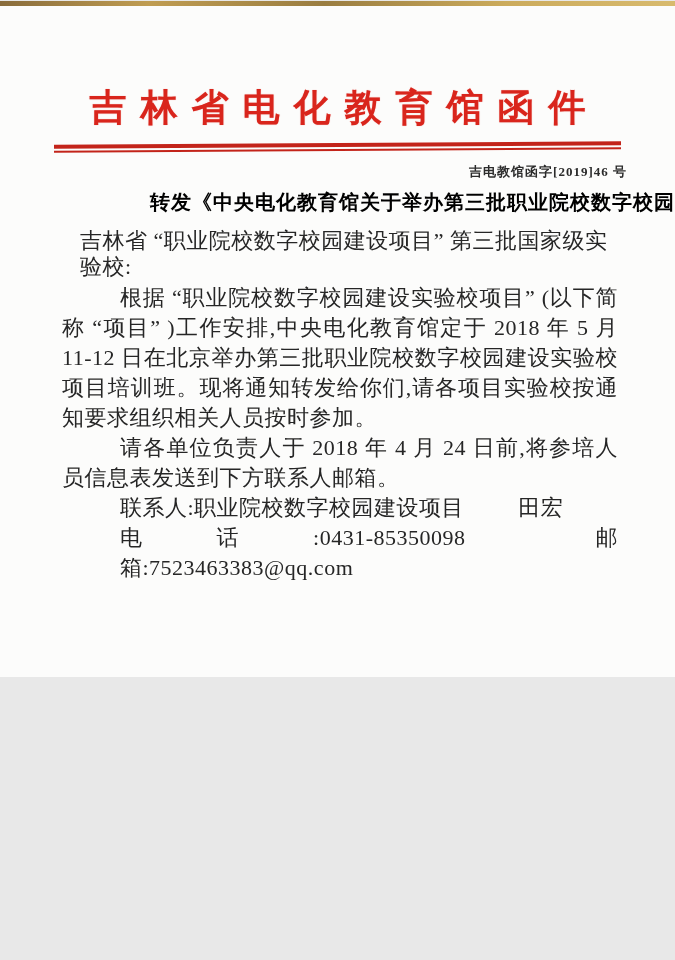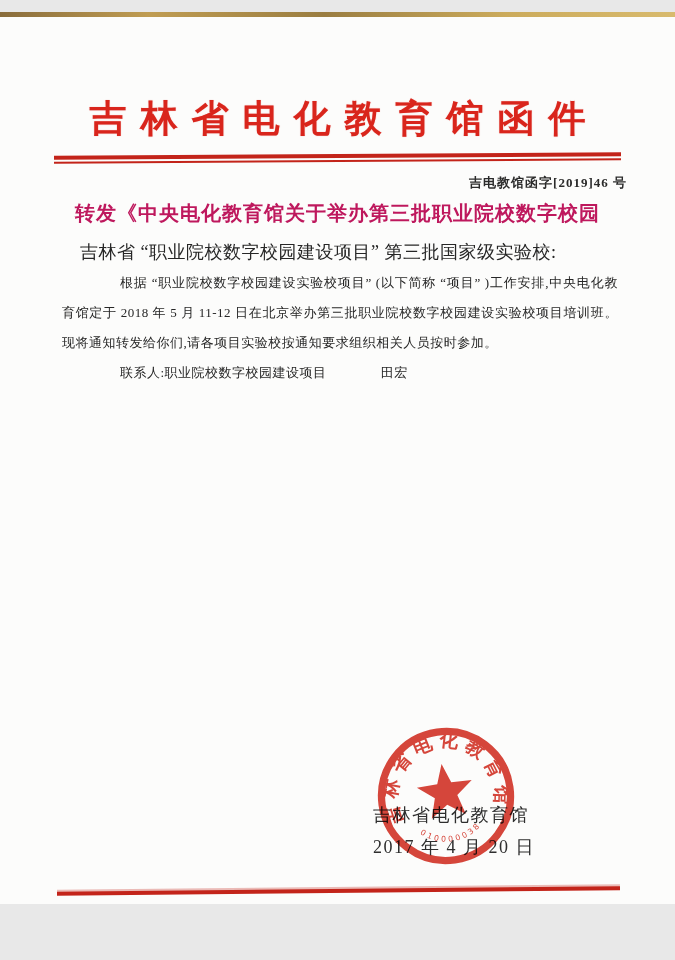--- a/index.html
+++ b/index.html
@@ -1,19 +1,19 @@
 <!DOCTYPE html>
 <html style="--header-red: #d9251c; --rule-red: #c3241a; --seal-red: #d5372b; --text: #262626; --paper: #fcfcfb;"><head>
 <meta charset="utf-8">
 <style>
   html,body { margin:0; padding:0; background:#e8e8e8; }
   .paper {
     position:relative;
-    width:675px; height:892px;
-    margin:12px auto;
+    width:675px; height:676px;
+    margin:1px auto;
     background:var(--paper,#fcfcfb);
     font-family:"Liberation Serif","DejaVu Serif",serif;
     color:var(--text,#262626);
     overflow:hidden;
   }
   
   .scan-top {
     position:absolute; top:0; left:0; right:0; height:5px;
     background:linear-gradient(90deg,#7c5c26,#b9923f 22%,#8f6f2c 48%,#c6a24a 75%,#d4b35e 100%);
     opacity:.9;
@@ -31,31 +31,31 @@
   .rule-thick { height:4px; background:var(--rule-red,#c3241a); }
   .rule-thin  { height:2px; background:var(--rule-red,#c3241a); margin-top:2px; }
   .ref-no {
     margin:12px 48px 0 0;
     text-align:right;
     font-size:13px; letter-spacing:1px;
     color:#2b2b2b; font-weight:bold;
   }
   .doc-title {
     margin-top:6px;
-    text-align:center;
+    text-align:right;
     font-weight:bold; font-size:20px; line-height:31px;
-    color:#be185d; letter-spacing:1px;
+    color:#000000; letter-spacing:1px;
   }
   .salutation {
     margin:10px 57px 0 80px;
-    font-size:18px; line-height:26px; letter-spacing:.5px;
+    font-size:22px; line-height:26px; letter-spacing:.5px;
   }
   .content {
     margin:3px 57px 0 62px;
-    font-size:13px; line-height:30px;
+    font-size:22px; line-height:30px;
     text-align:justify; letter-spacing:.5px;
   }
   .body-para { margin:0; text-indent:58px; }
   .contact-line { margin:0; padding-left:58px; }
   .gap-name  { margin-left:54px; }
   .gap-email { margin-left:56px; }
   .attachments { margin-top:52px; line-height:38px; }
   .attach-1 { margin:0; }
   .attach-2 { margin:0; text-indent:58px; }
   .signature {
@@ -101,22 +101,24 @@
   <div class="ref-no">吉电教馆函字[2019]46 号</div>
 
   <div class="doc-title">
     <div>转发《中央电化教育馆关于举办第三批职业院校数字校园</div>
   </div>
 
   <p class="salutation">吉林省 “职业院校数字校园建设项目” 第三批国家级实验校:</p>
 
   <div class="content">
     <p class="body-para">根据 “职业院校数字校园建设实验校项目” (以下简称 “项目” )工作安排,中央电化教育馆定于 2018 年 5 月 11-12 日在北京举办第三批职业院校数字校园建设实验校项目培训班。现将通知转发给你们,请各项目实验校按通知要求组织相关人员按时参加。</p>
+    <p class="body-para">请各单位负责人于 2018 年 4 月 24 日前,将参培人员信息表发送到下方联系人邮箱。</p>
 
     <p class="contact-line"><span>联系人:职业院校数字校园建设项目</span><span class="gap-name">田宏</span></p>
+    <p class="contact-line"><span>电话:0431-85350098</span><span class="gap-email">邮箱:7523463383@qq.com</span></p>
 
   </div>
 
   <div class="signature">
     <div>吉林省电化教育馆</div>
     <div>2017 年 4 月 20 日</div>
   </div>
 
   <svg class="seal" viewBox="0 0 150 150" aria-hidden="true">
     <defs>

